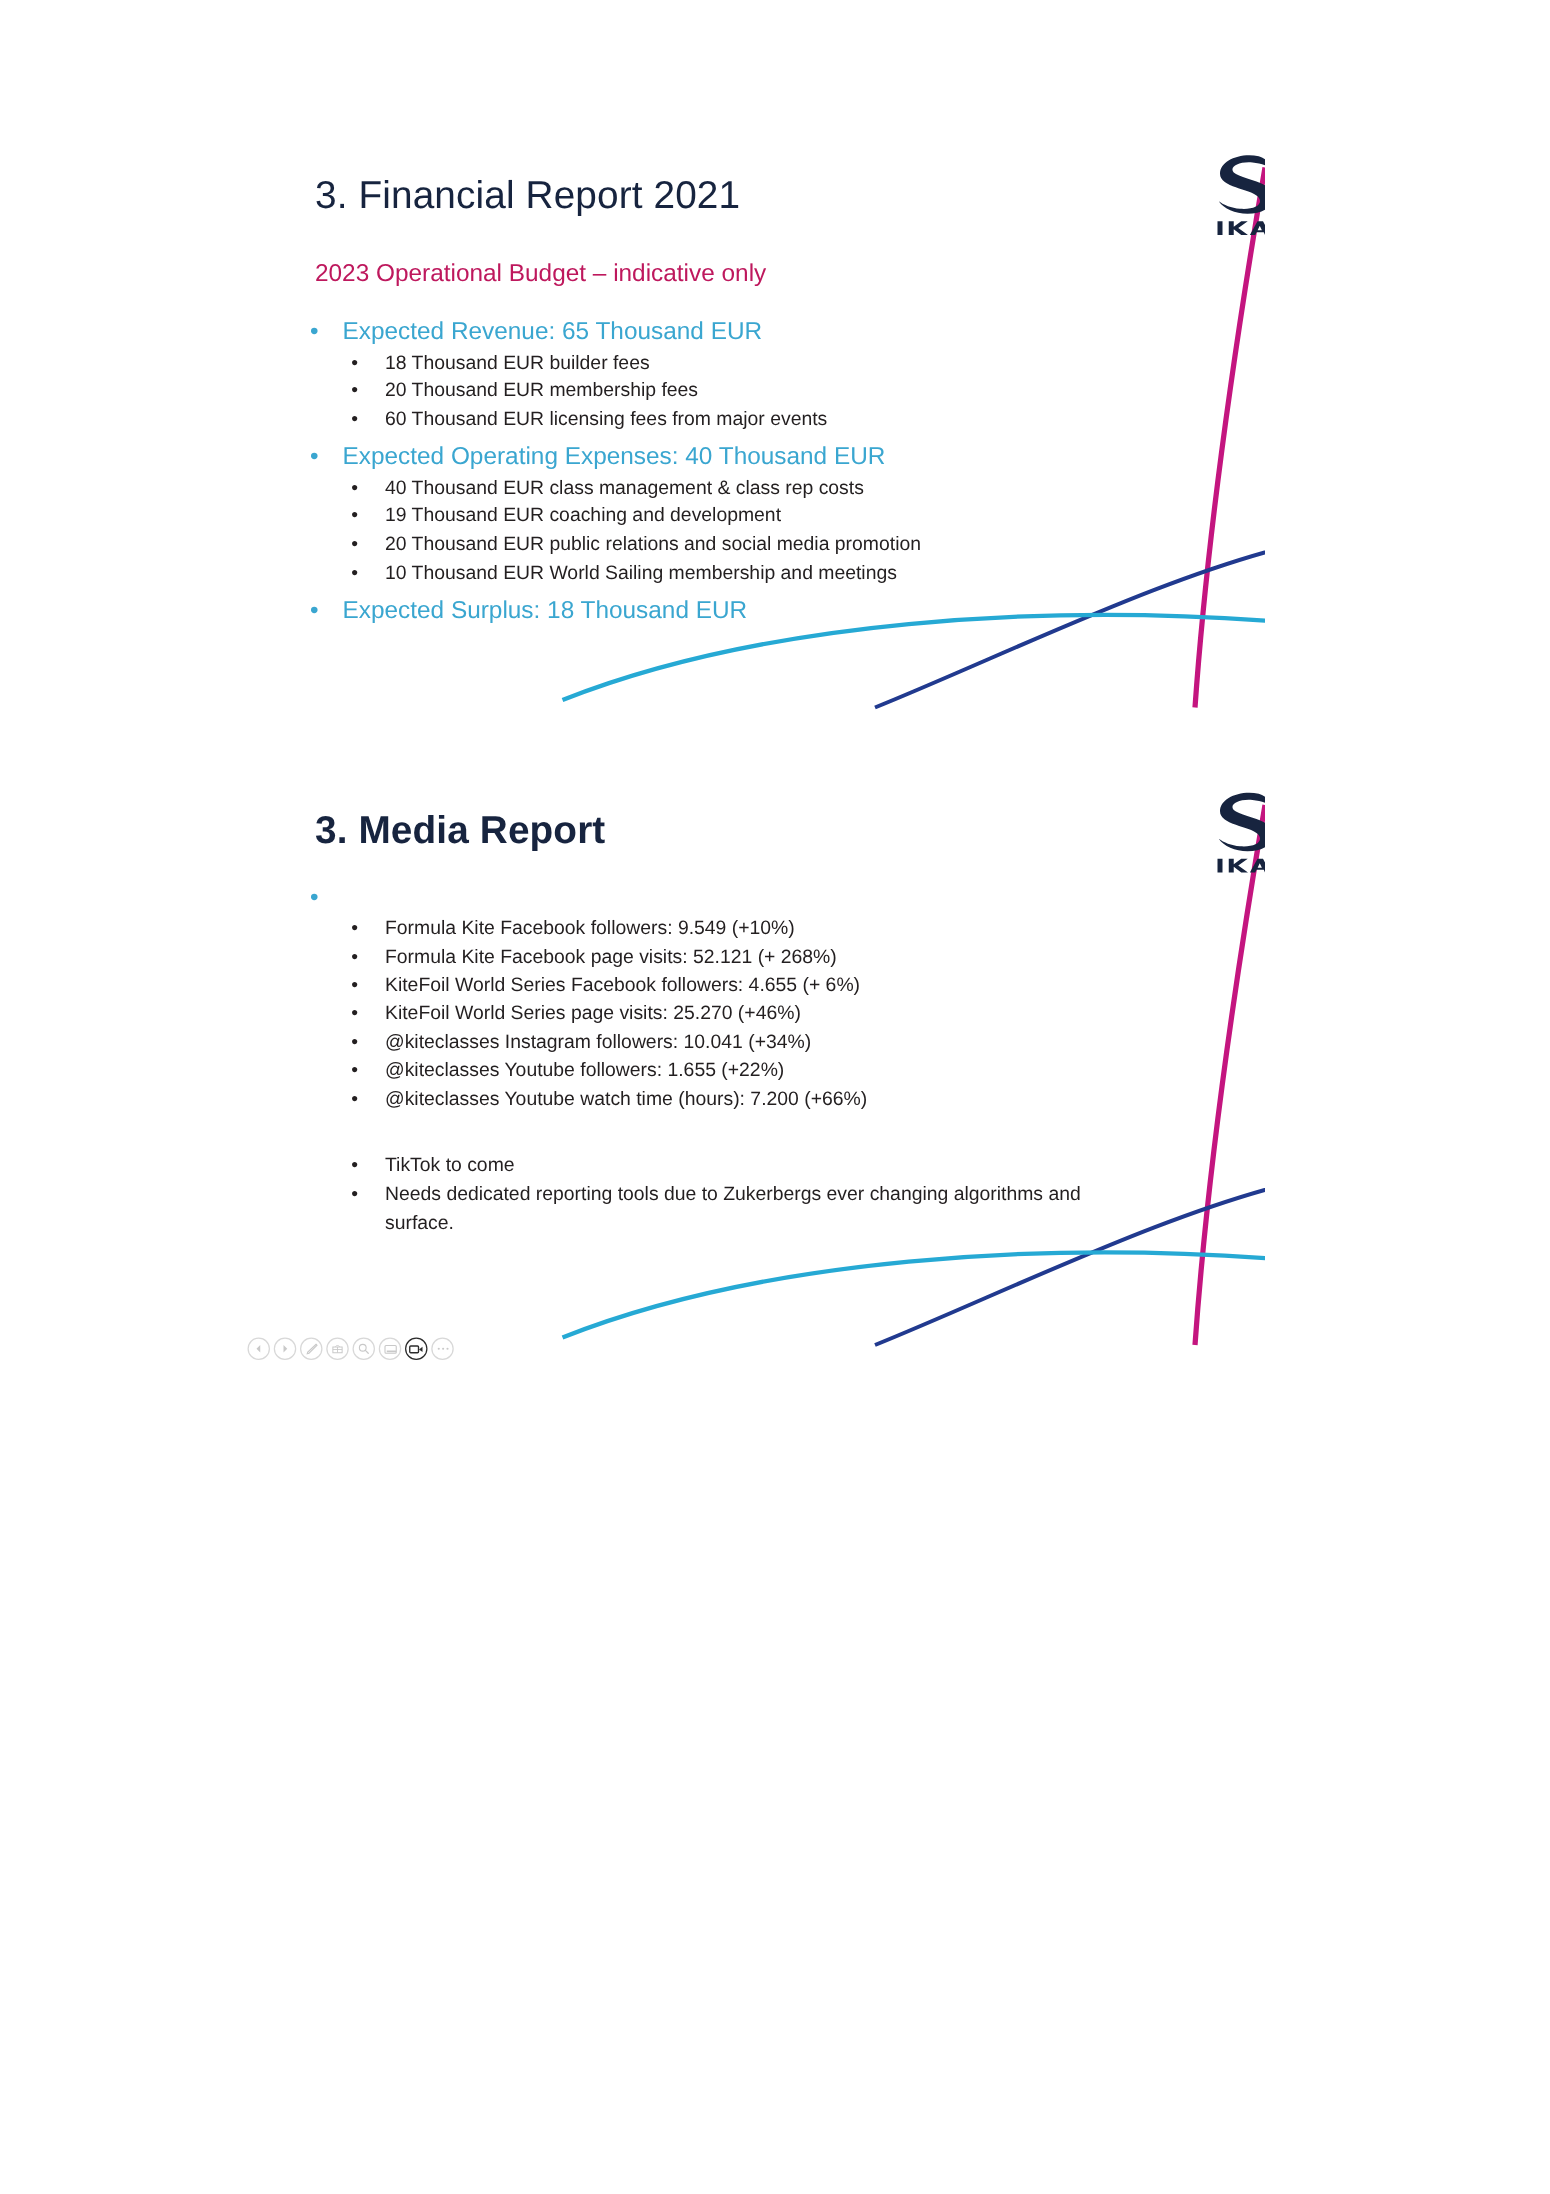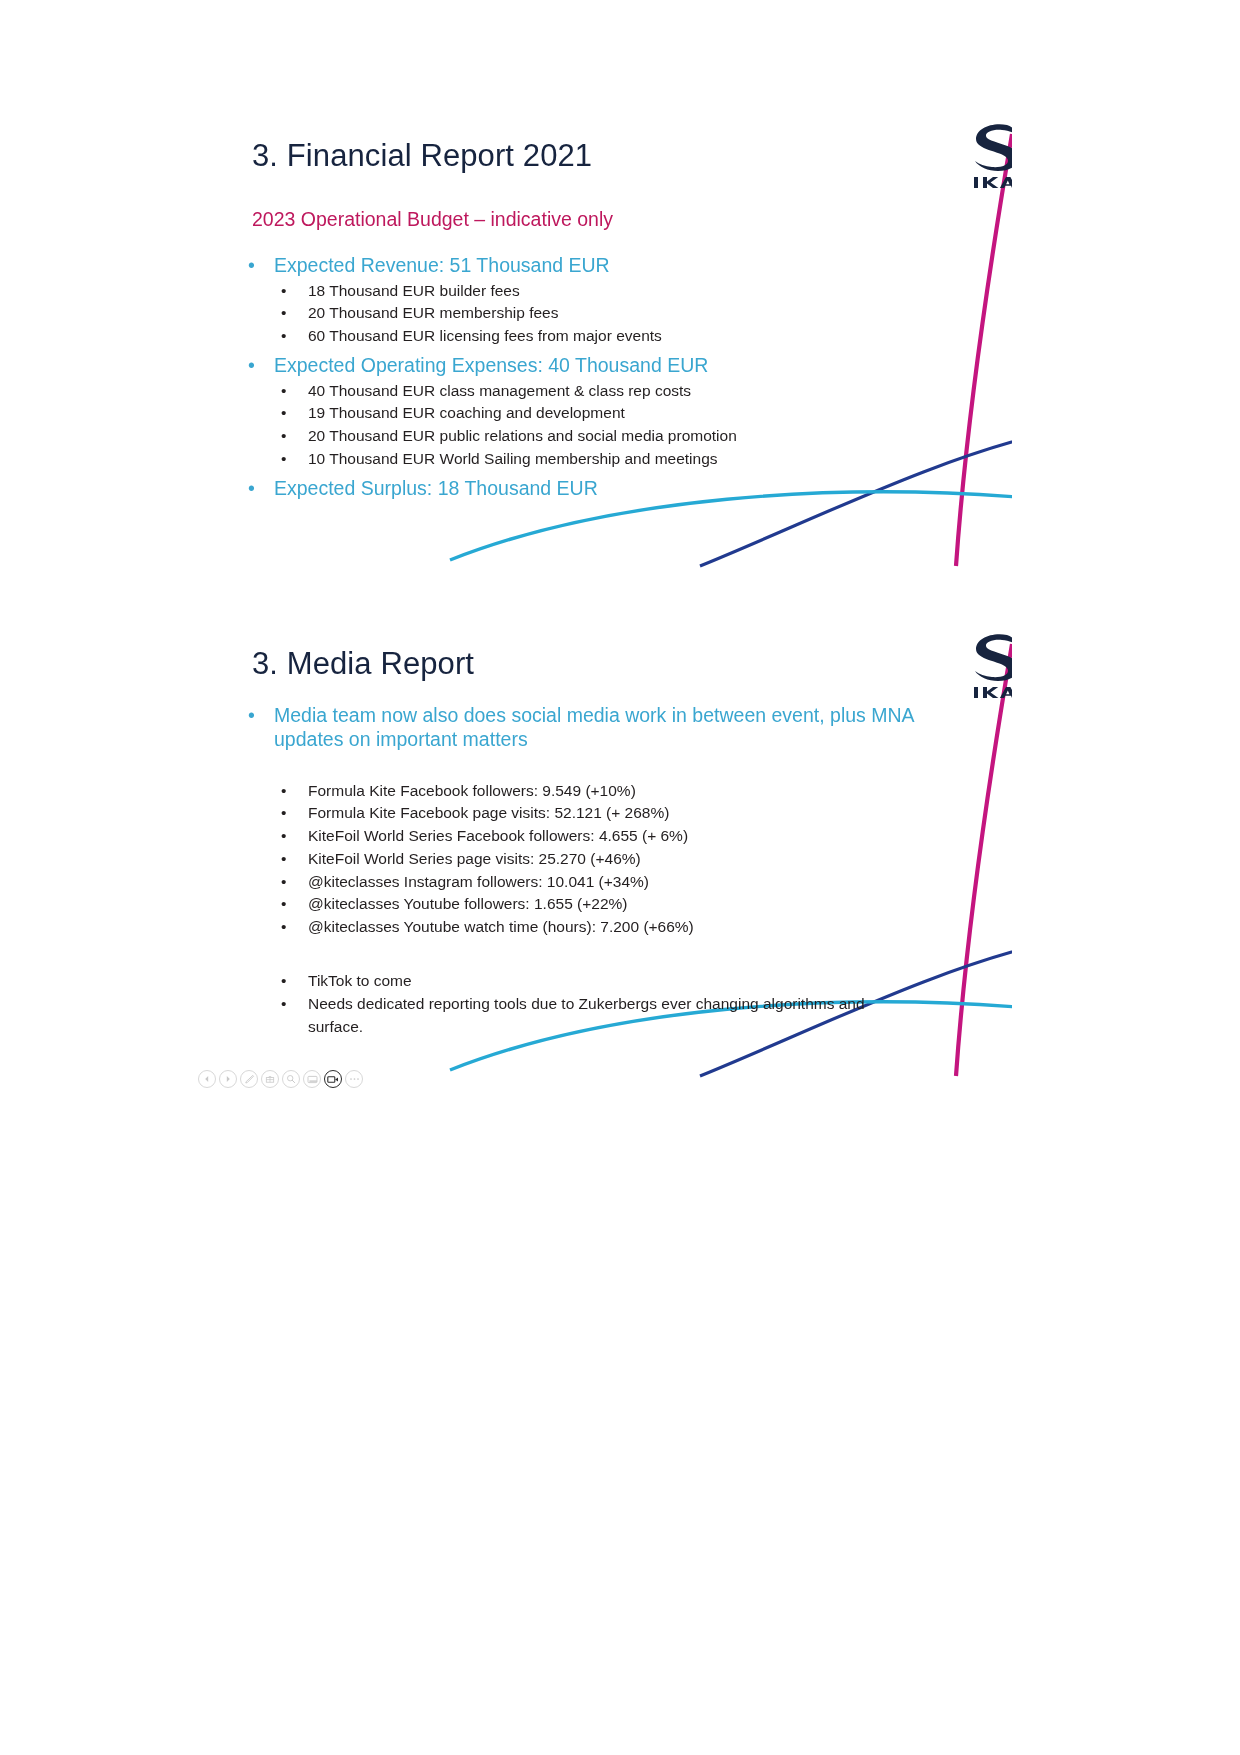--- a/index.html
+++ b/index.html
@@ -51,21 +51,21 @@
   .slide-title {
     position: absolute;
     left: 56px;
     font-size: 31px;
     font-weight: 400;
     color: #17243f;
     letter-spacing: 0.1px;
     white-space: nowrap;
   }
   #slide-financial .slide-title { top: 44px; }
-  #slide-media .slide-title { top: 42px; }
+  #slide-media .slide-title { top: 42px; font-weight: bold; }
 
   .slide-subtitle {
     position: absolute;
     left: 56px;
     top: 114px;
     font-size: 19.5px;
     color: #be185d;
     white-space: nowrap;
   }
 
@@ -165,21 +165,21 @@
     </svg>
 
     <h1 class="slide-title">3. Financial Report 2021</h1>
     <div class="slide-subtitle">2023 Operational Budget – indicative only</div>
 
     <div class="body-area" id="fin-body">
       <ul>
 
         <li class="lvl1">
           <span class="bul">•</span>
-          <span>Expected Revenue: 51 Thousand EUR</span>
+          <span>Expected Revenue: 65 Thousand EUR</span>
         </li>
         <ul class="sub">
           <li class="lvl2">
             <span class="bul">•</span>
             <span>18 Thousand EUR builder fees</span>
           </li>
           <li class="lvl2">
             <span class="bul">•</span>
             <span>20 Thousand EUR membership fees</span>
           </li>
@@ -236,21 +236,20 @@
       <path d="M40 57 h4.4 l6 11 h-4.4 l-1-2.2 h-5.8 l-1 2.2 h-4.3 Z m1.8 3.6 -1.7 3.6 h3.4 Z" fill="#17243f"></path>
     </svg>
 
     <h1 class="slide-title">3. Media Report</h1>
 
     <div class="body-area" id="med-body">
       <ul>
 
         <li class="lvl1 wrap" style="max-width:700px">
           <span class="bul">•</span>
-          <span>Media team now also does social media work in between event,  plus MNA updates on important matters</span>
         </li>
 
         <div class="spacer"></div>
 
         <ul class="sub">
           <li class="lvl2">
             <span class="bul">•</span>
             <span>Formula Kite Facebook followers: 9.549 (+10%)</span>
           </li>
           <li class="lvl2">

